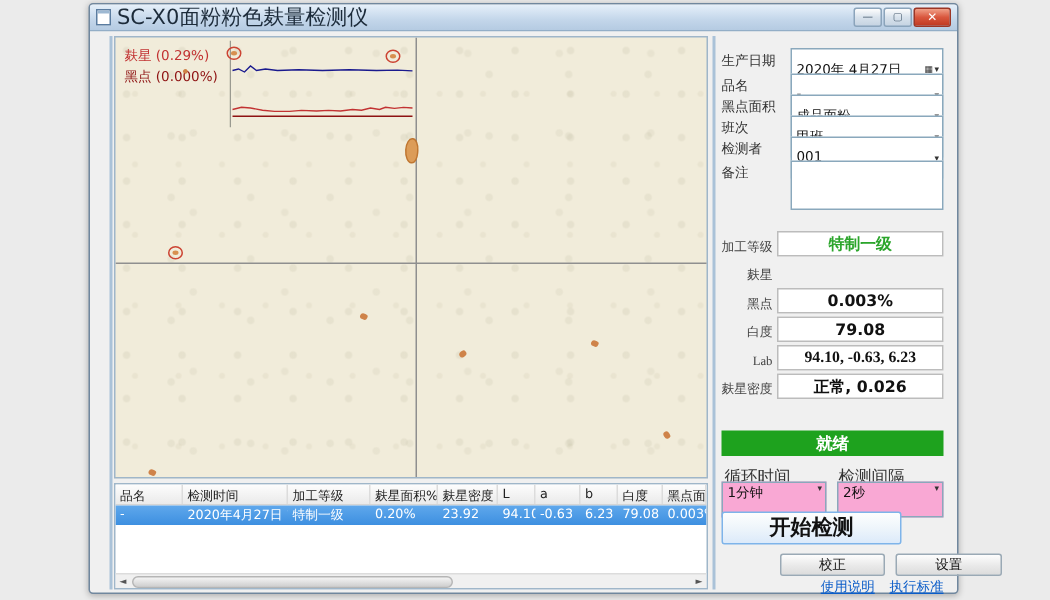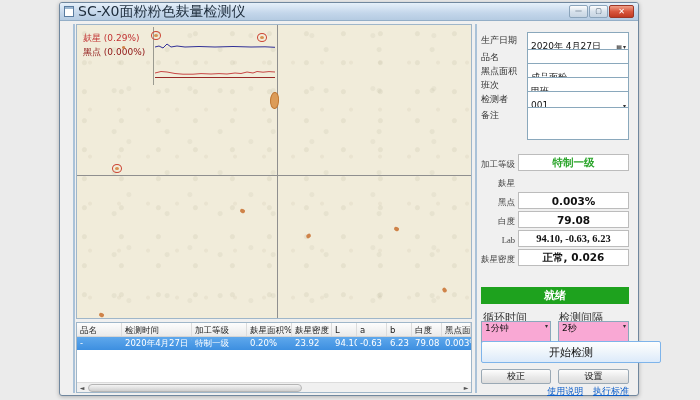--- a/index.html
+++ b/index.html
@@ -97,31 +97,31 @@
     font-size:10.5px; font-weight:bold; color:#111; white-space:nowrap;
   }
   .rbox.grade { color:#2ba52b; }
   .statusbar {
     position:absolute; left:0; top:265px; width:148px; height:17px; background:#1ea21e;
     color:#fff; font-size:11px; font-weight:bold; display:flex; align-items:center; justify-content:center;
   }
   .optlabel { position:absolute; top:288px; font-size:11px; color:#333; }
   .ocombo { position:absolute; top:299px; height:24px; background:#f9a8d4; border:1px solid #8aa8bc; display:flex; align-items:flex-start; }
   .btn-start {
-    position:absolute; left:0; top:319px; width:180px; height:22px;
+    position:absolute; left:0; top:319px; width:120px; height:22px;
     background:linear-gradient(#fdfefe,#eef5fb 50%,#dceafa);
     border:1px solid #7eb4ea; border-radius:2px;
-    font-size:11px; font-weight:normal; color:#111;
+    font-size:14px; font-weight:bold; color:#111;
     display:flex; align-items:center; justify-content:center;
   }
   .btn-sm {
     position:absolute; top:347px; height:15px;
     background:linear-gradient(#fdfdfd,#e9e9e9 55%,#dcdcdc);
     border:1px solid #9aa9b5; border-radius:2px;
-    font-size:9px; color:#111; display:flex; align-items:center; justify-content:center;
+    font-size:9px; color:#111; display:flex; align-items:center; justify-content:center;margin-left:39px;
   }
   .links { position:absolute; right:2px; top:363px; font-size:9px; white-space:nowrap; }
   .link { color:#0a5cc8; text-decoration:underline; margin-left:7px; cursor:pointer; }
 </style>
 </head>
 <body>
 
 <div class="window">
   <div class="titlebar">
     <span class="app-icon"></span>

